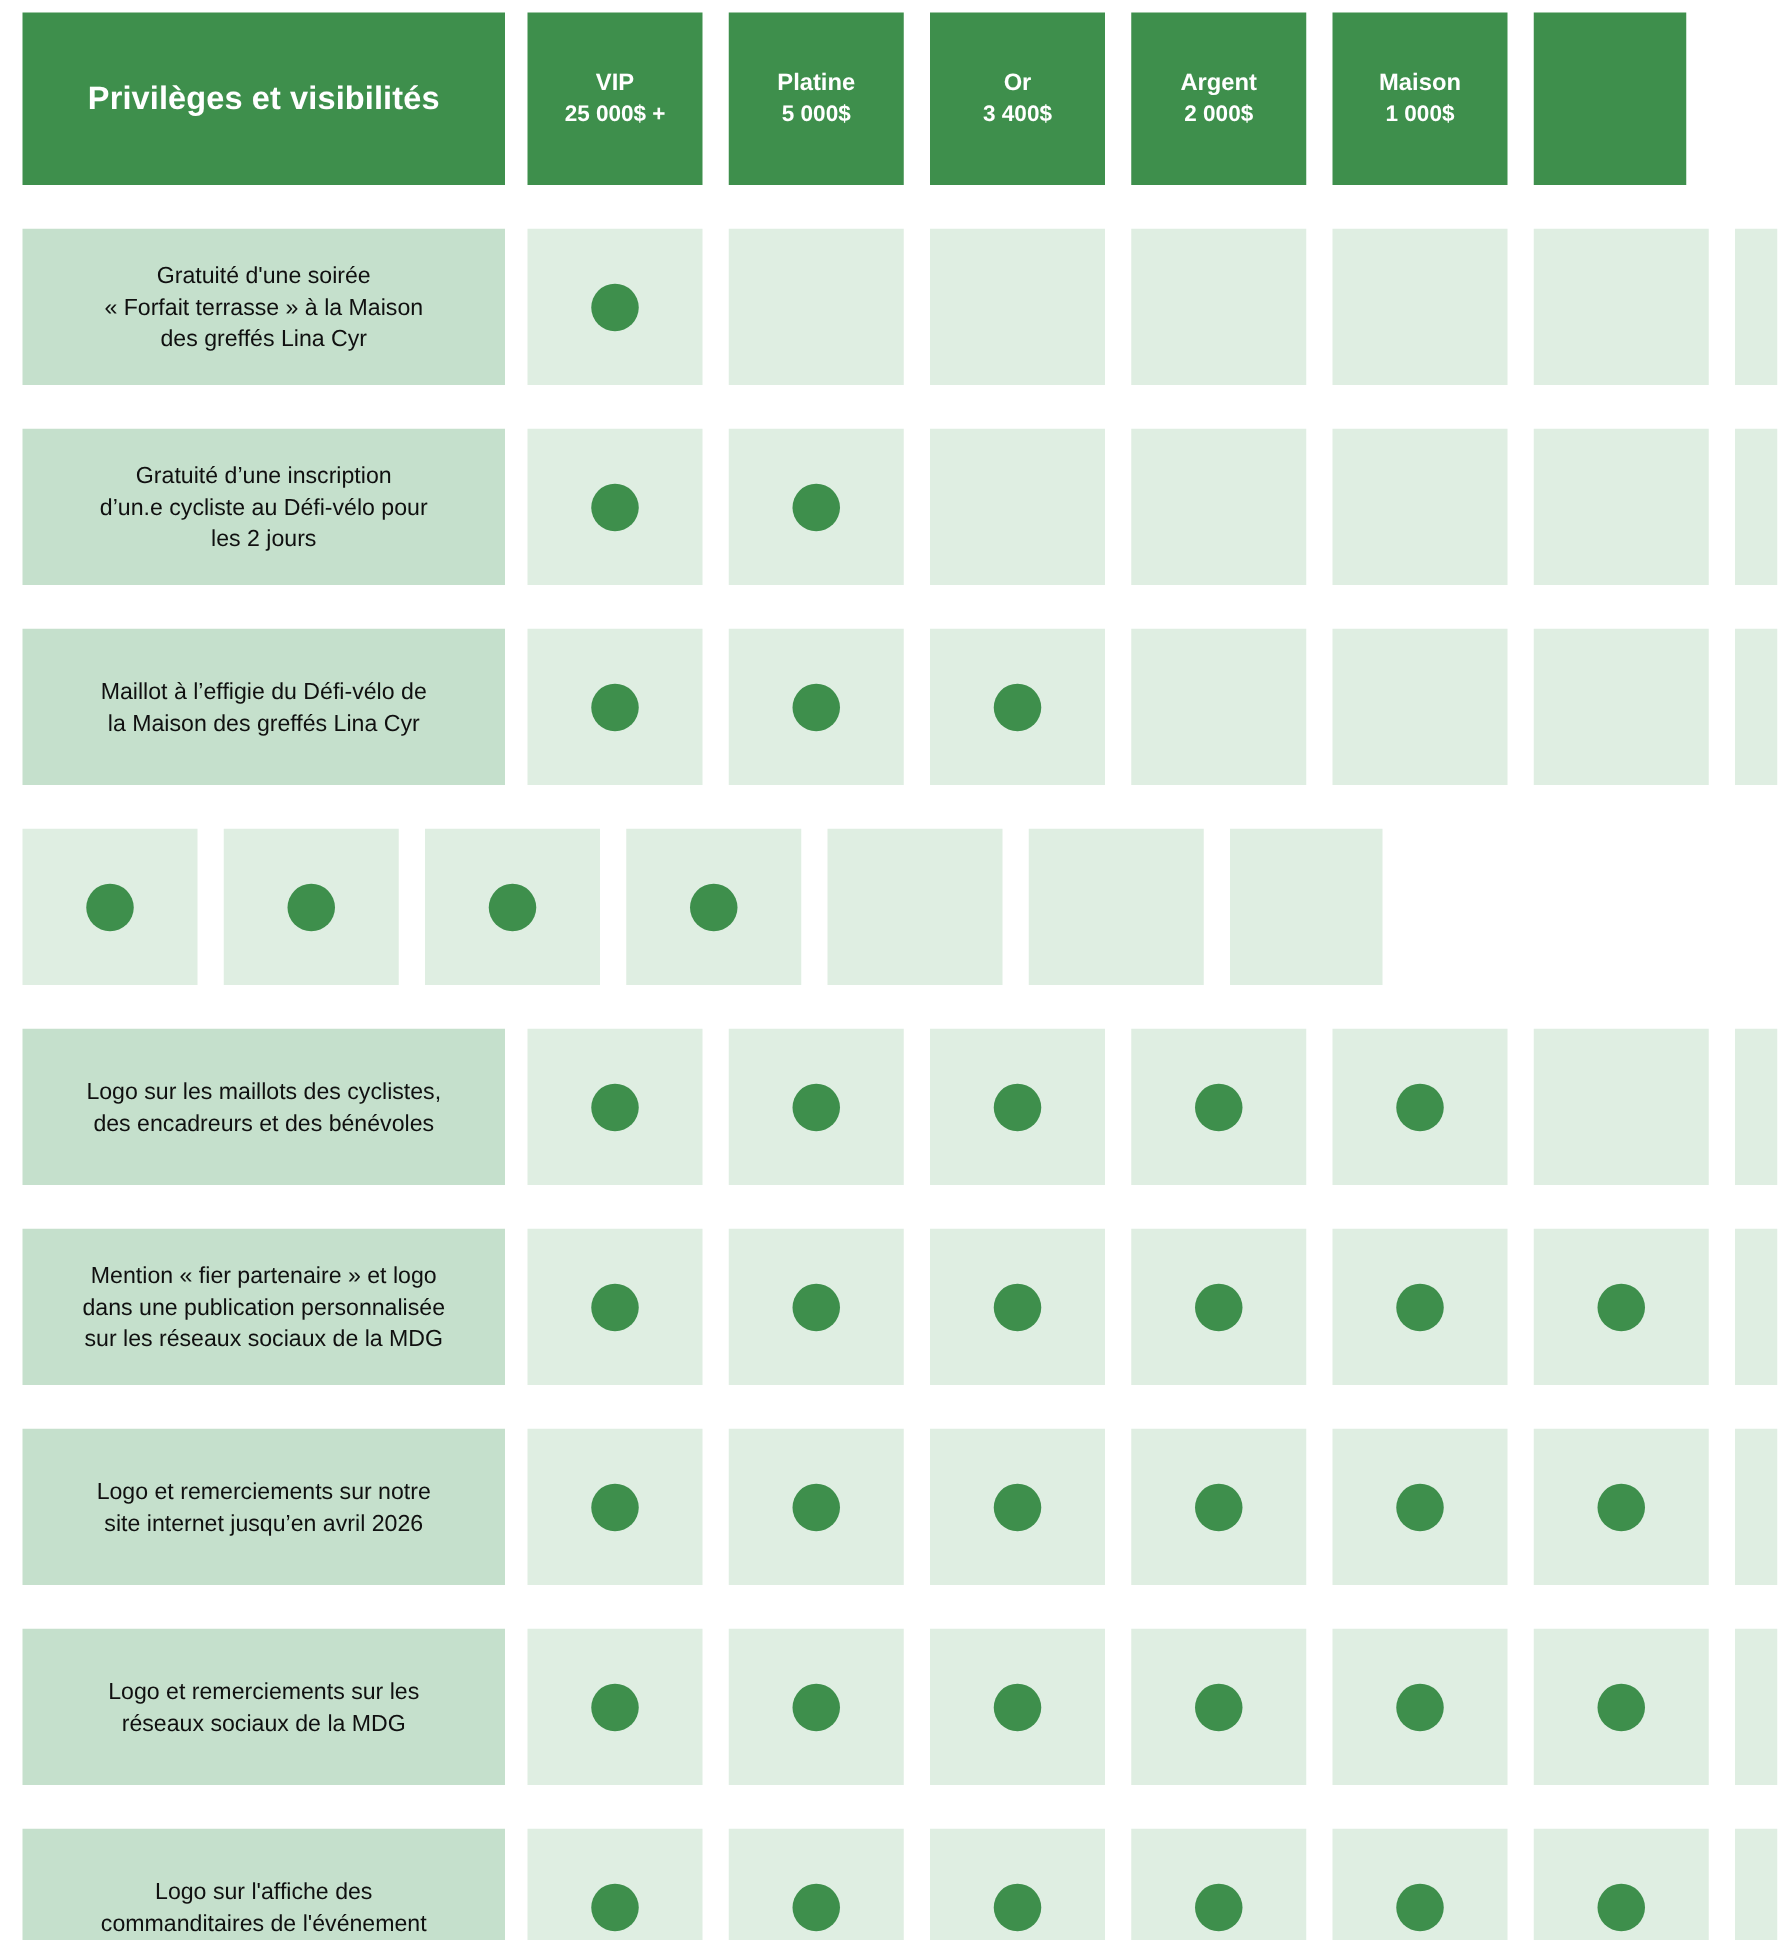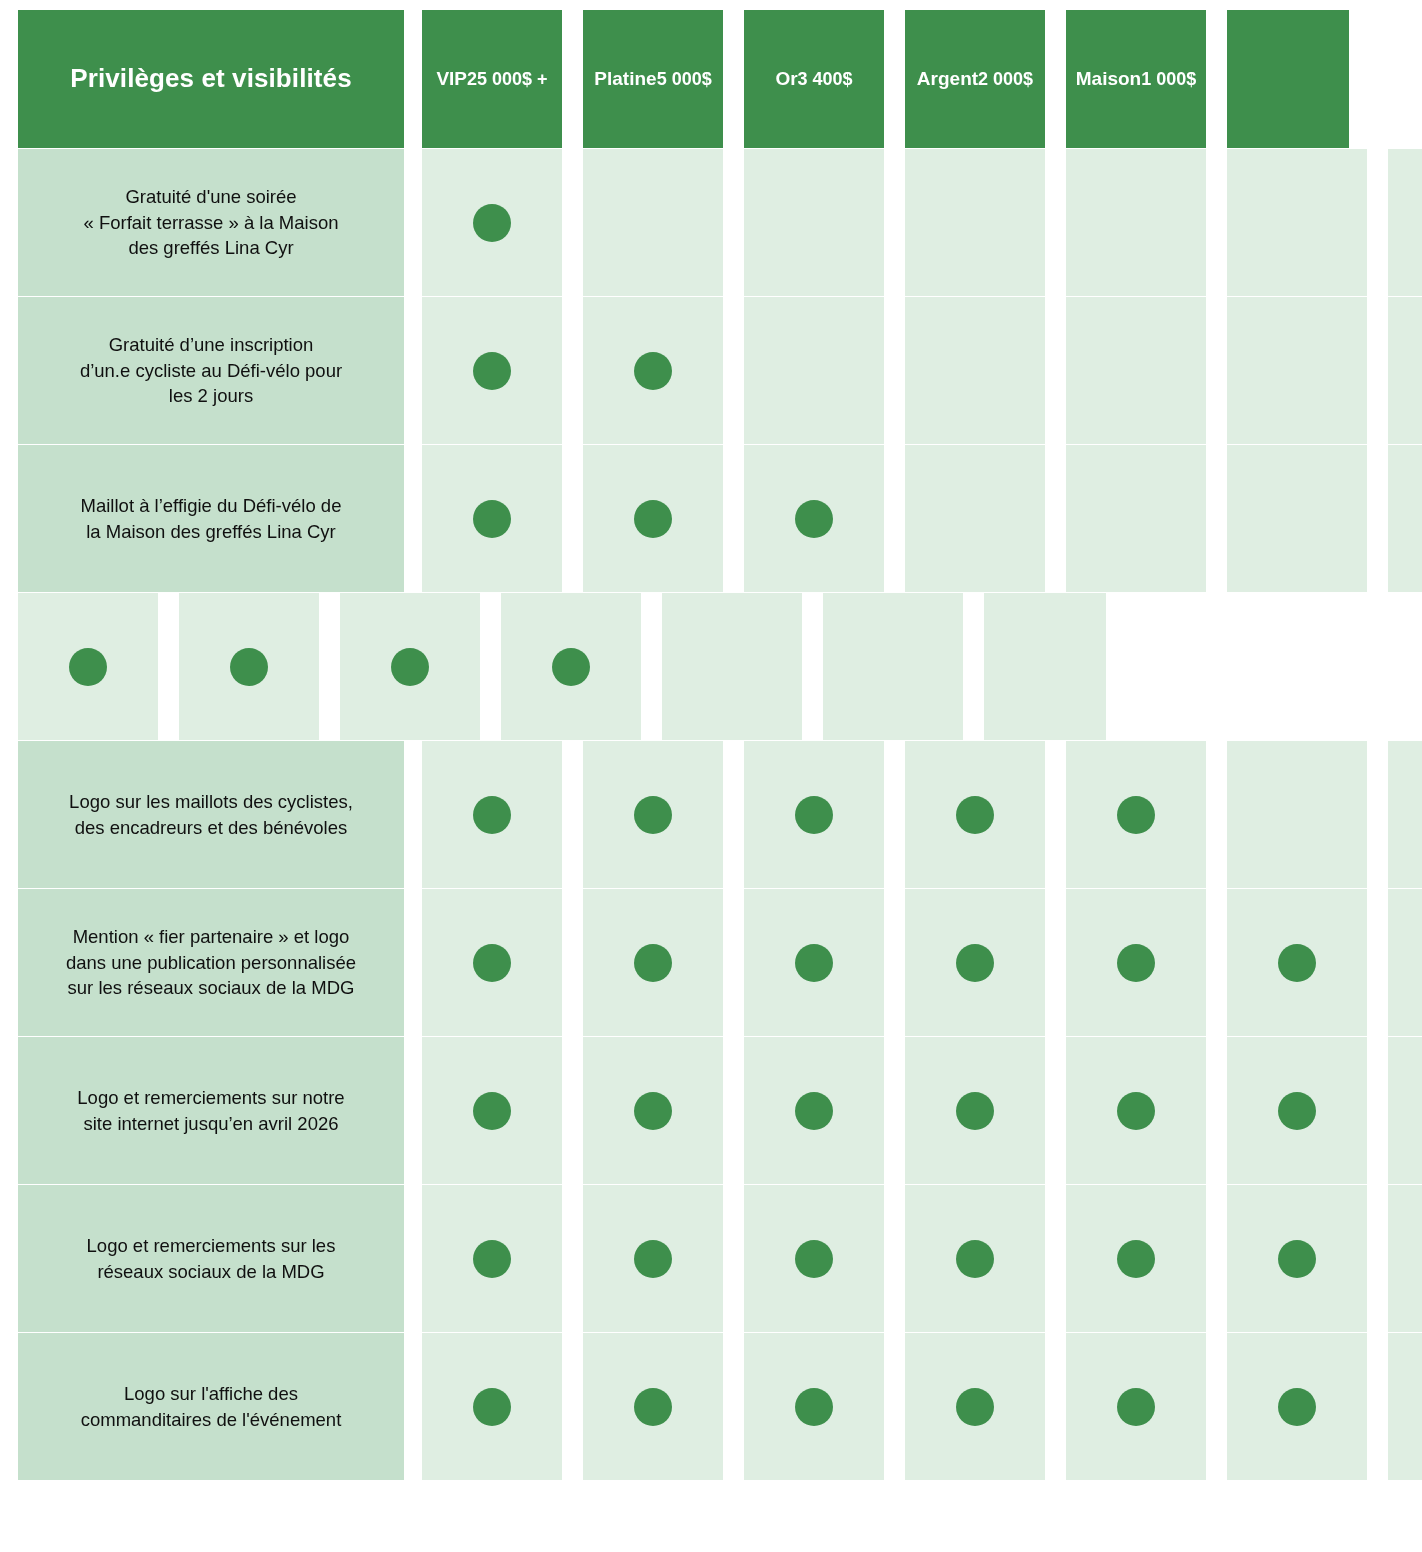--- a/index.html
+++ b/index.html
@@ -24,21 +24,21 @@
   .grid {
     position: absolute;
     left: 18px;
     top: 10px;
     width: 1404px;
   }
 
   .row {
     display: flex;
     align-items: stretch;
-    margin-bottom: 1px;
+    margin-bottom: 35px;
   }
 
   
   .header-row .label-cell,
   .header-row .tier-cell {
     background: #3E8F4C;
     color: #ffffff;
   }
 
   .header-row {
@@ -62,21 +62,21 @@
     font-weight: bold;
     letter-spacing: 0.1px;
     line-height: 1.2;
   }
 
   .tier-cell {
     width: 140px;
     flex: 0 0 140px;
     margin-right: 21px;
     display: flex;
-    flex-direction: row;
+    flex-direction: column;
     align-items: center;
     justify-content: center;
     text-align: center;
     box-sizing: border-box;
     padding: 4px 2px;
   }
   .tier-cell:last-child {
     margin-right: 0;
     width: 122px;
     flex: 0 0 122px;
@@ -89,21 +89,21 @@
   }
   .tier-price {
     font-size: 18px;
     font-weight: bold;
     line-height: 1.3;
     margin-top: 1px;
   }
 
   
   .body-row {
-    height: 147px;
+    height: 125px;
   }
 
   .body-row .label-cell {
     background: #C5E0CC;
     color: #1a1a1a;
   }
 
   .benefit-text {
     font-size: 18.5px;
     line-height: 1.38;

